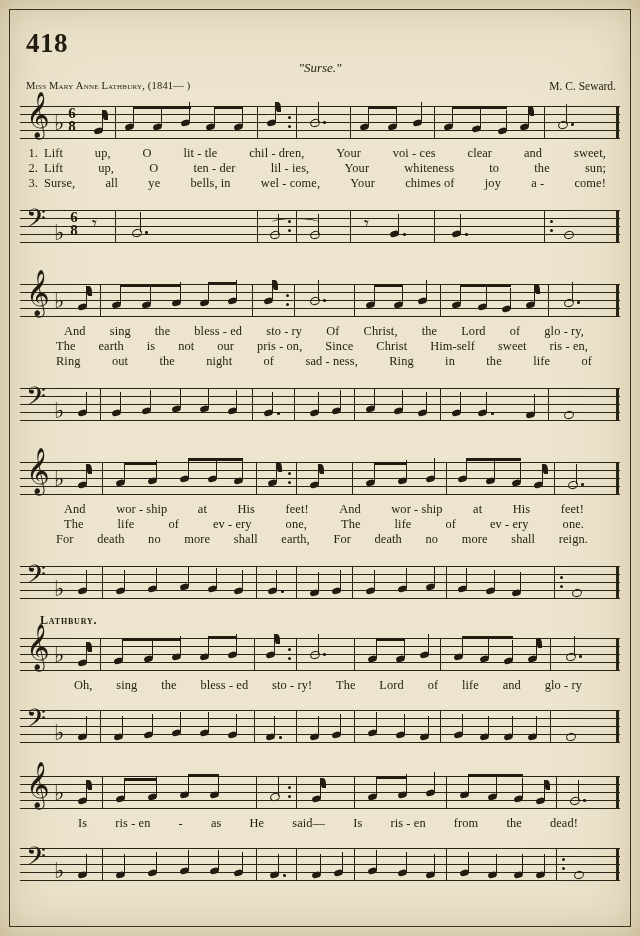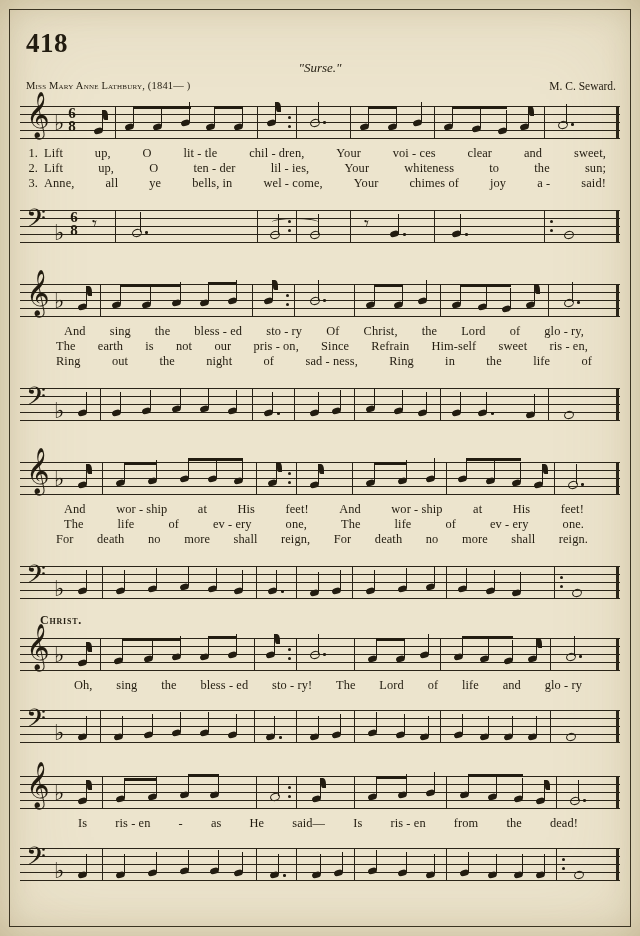--- a/index.html
+++ b/index.html
@@ -345,30 +345,30 @@
           <span>Your</span>
           <span>whiteness</span>
           <span>to</span>
           <span>the</span>
           <span>sun;</span>
         </span>
       </div>
       <div class="lyric-line">
         <span class="num">3.</span>
         <span class="txt">
-          <span>Anne,</span>
+          <span>Surse,</span>
           <span>all</span>
           <span>ye</span>
           <span>bells, in</span>
           <span>wel - come,</span>
           <span>Your</span>
           <span>chimes of</span>
           <span>joy</span>
           <span>a -</span>
-          <span>said!</span>
+          <span>come!</span>
         </span>
       </div>
     </div>
 
     <div class="staff" style="position:absolute; top:104px;">
       <div class="lines">
           <i></i>
           <i></i>
           <i></i>
           <i></i>
@@ -502,21 +502,21 @@
       </div>
       <div class="lyric-line">
         <span class="txt" style="left:36px; width:532px;">
           <span>The</span>
           <span>earth</span>
           <span>is</span>
           <span>not</span>
           <span>our</span>
           <span>pris - on,</span>
           <span>Since</span>
-          <span>Refrain</span>
+          <span>Christ</span>
           <span>Him-self</span>
           <span>sweet</span>
           <span>ris - en,</span>
         </span>
       </div>
       <div class="lyric-line">
         <span class="txt" style="left:36px; width:536px;">
           <span>Ring</span>
           <span>out</span>
           <span>the</span>
@@ -683,21 +683,21 @@
           <span>one.</span>
         </span>
       </div>
       <div class="lyric-line">
         <span class="txt" style="left:36px; width:532px;">
           <span>For</span>
           <span>death</span>
           <span>no</span>
           <span>more</span>
           <span>shall</span>
-          <span>reign,</span>
+          <span>earth,</span>
           <span>For</span>
           <span>death</span>
           <span>no</span>
           <span>more</span>
           <span>shall</span>
           <span>reign.</span>
         </span>
       </div>
     </div>
 
@@ -750,21 +750,21 @@
       <div class="barline" style="left:534px;"></div>
       <div class="repeat-dots" style="left:540px; top:16px;">
           <i></i>
           <i></i>
         </div>
       <div class="note open" style="left:552px; top:29px;"></div>
       <div class="barline end" style="left:596px;"></div>
     </div>
   </div>
 
-  <div class="refrain-label" style="top:613px;">Christ.</div>
+  <div class="refrain-label" style="top:613px;">Lathbury.</div>
   <div class="system" style="top:632px;">
     <div class="staff">
       <div class="lines">
           <i></i>
           <i></i>
           <i></i>
           <i></i>
           <i></i>
         </div>
       <div class="clef treble">𝄞</div>

